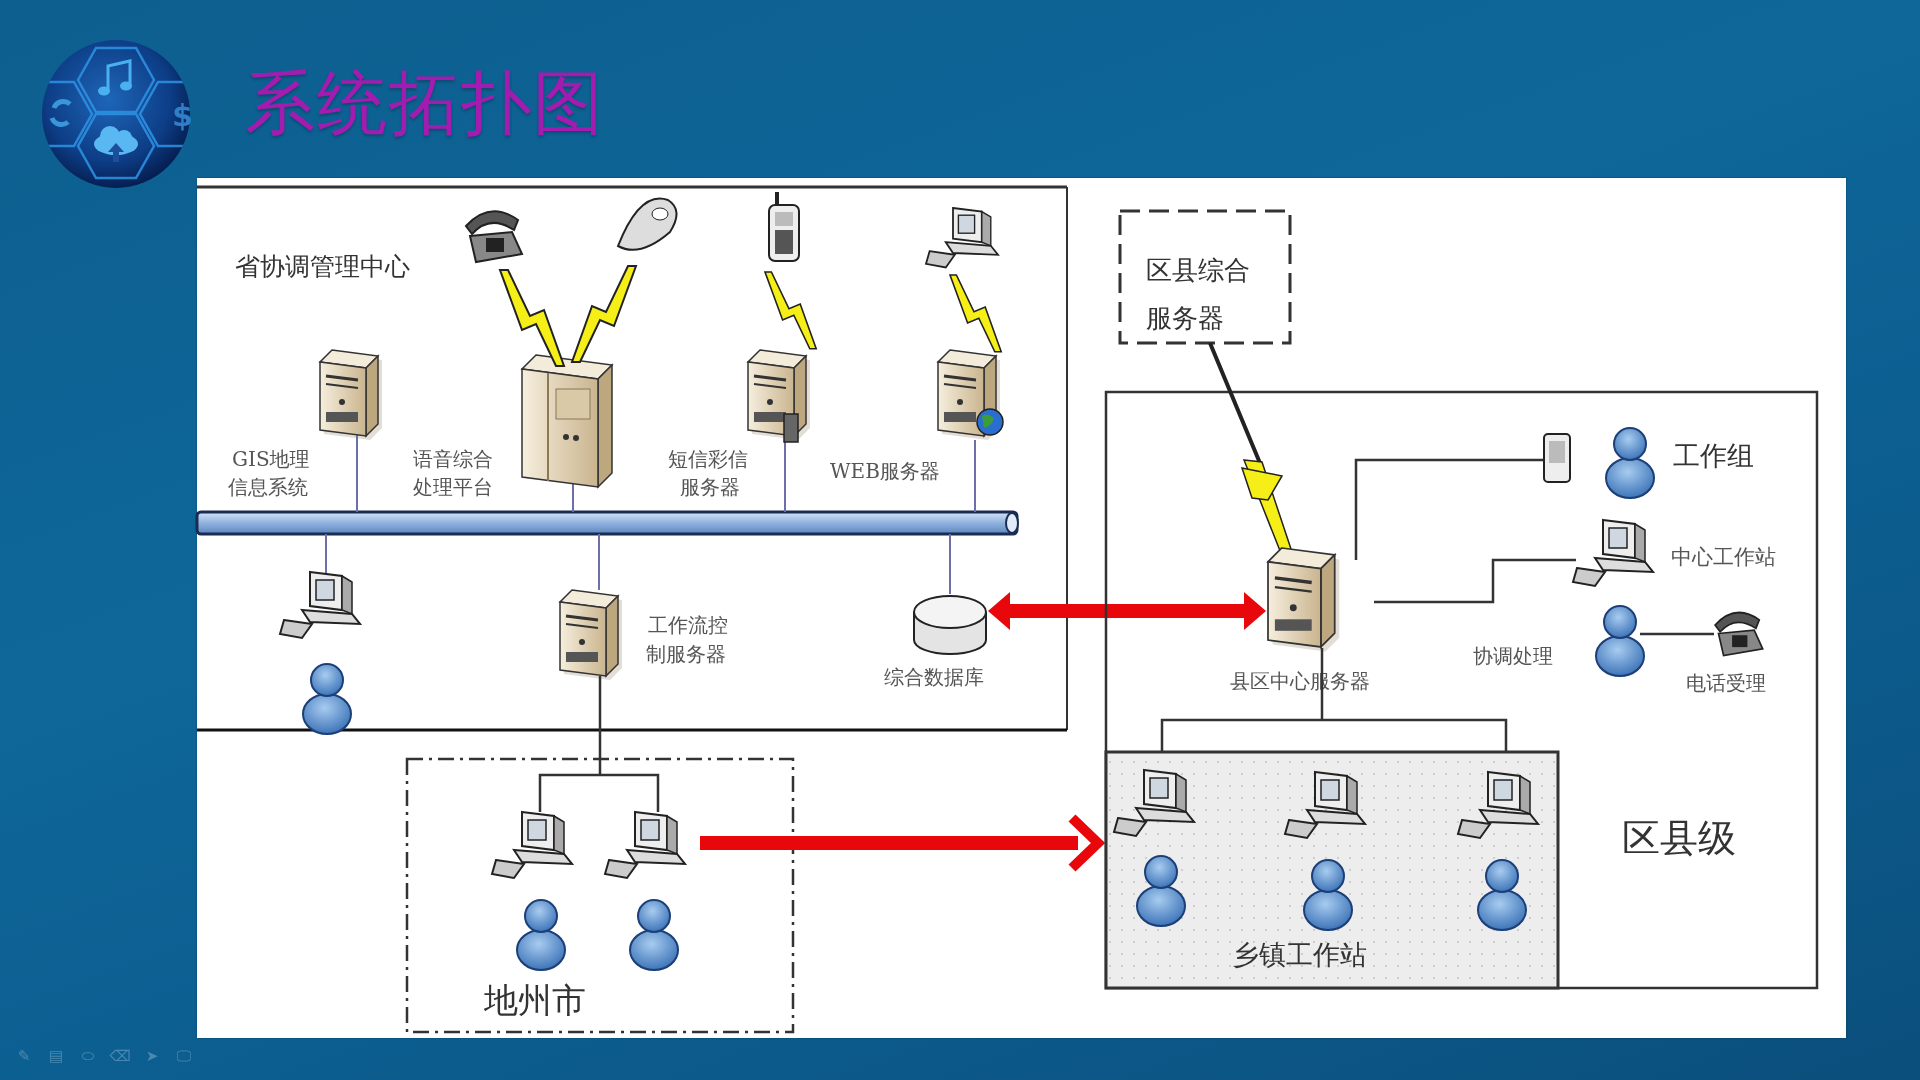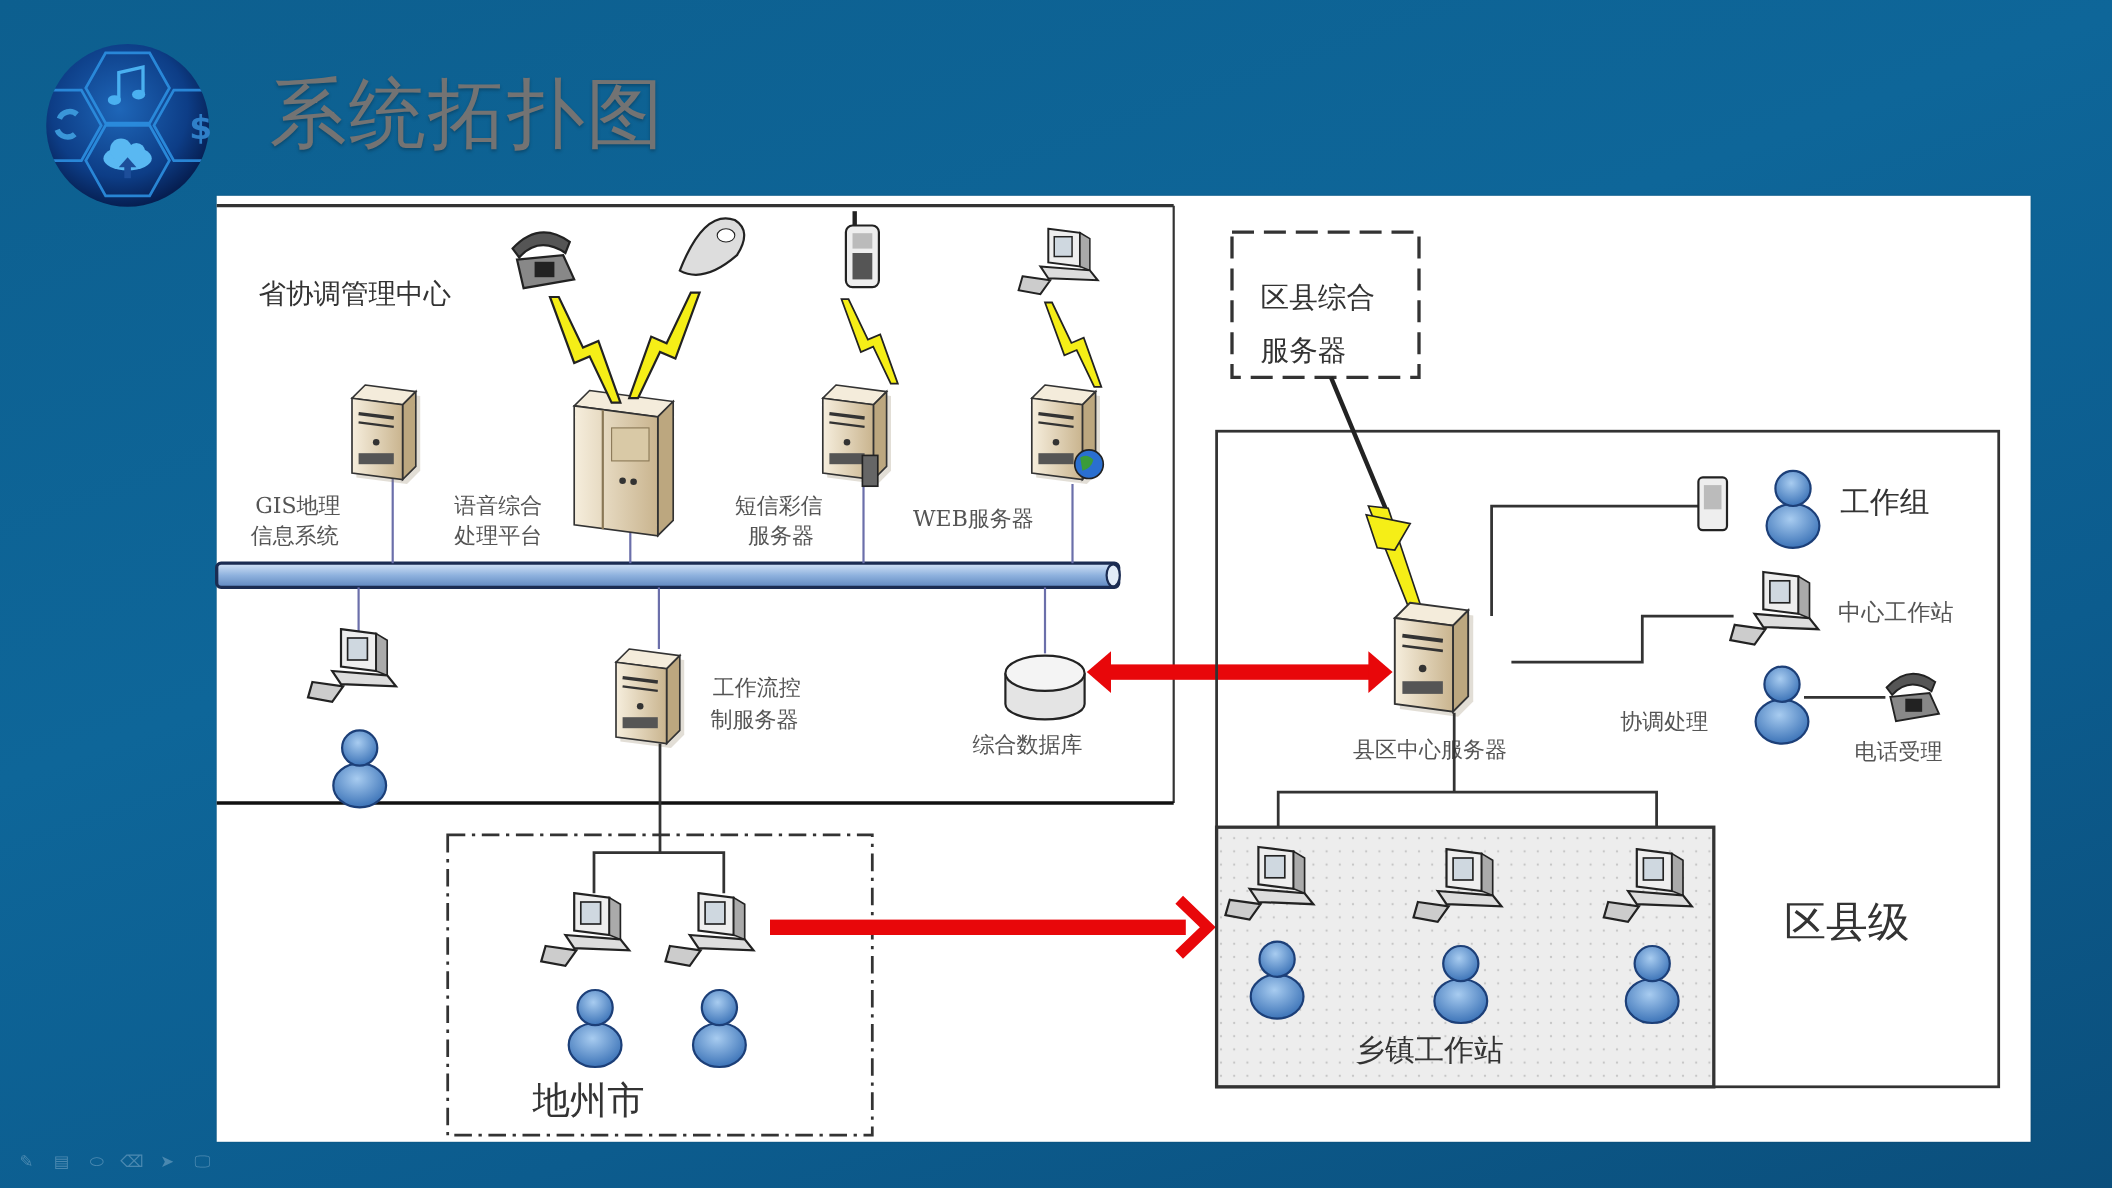--- a/index.html
+++ b/index.html
@@ -3,21 +3,21 @@
 <meta charset="utf-8">
 <style>
   html, body { margin:0; padding:0; }
   body {
     width:1920px; height:1080px; overflow:hidden; position:relative;
     background: linear-gradient(160deg, #0d5f8f 0%, #0e6699 40%, #0c5c8e 70%, #0b4f7c 100%);
     font-family: "DejaVu Sans", sans-serif;
   }
   .logo { position:absolute; left:40px; top:38px; width:152px; height:152px; }
   .title {
-    position:absolute; left:245px; top:68px; color:#737373;
+    position:absolute; left:245px; top:68px; color:#a21caf;
     font-size:70px; letter-spacing:2px; font-family:"DejaVu Sans", sans-serif;
     line-height:1; text-shadow: 0 2px 3px rgba(0,0,0,0.25);
   }
   .panel {
     position:absolute; left:197px; top:178px; width:1649px; height:860px;
     background:#ffffff; box-shadow: 0 0 2px rgba(0,0,0,0.3);
   }
   .diagram { position:absolute; left:0; top:0; width:1920px; height:1080px; }
   .lbl { font-family:"DejaVu Sans", sans-serif; fill:#333; }
   .lbl-serif { font-family:"DejaVu Serif", serif; fill:#555; }

